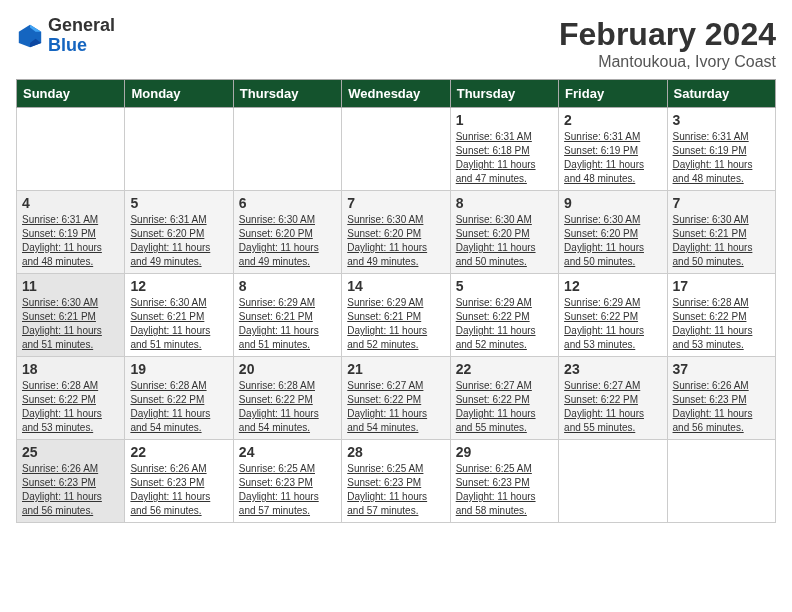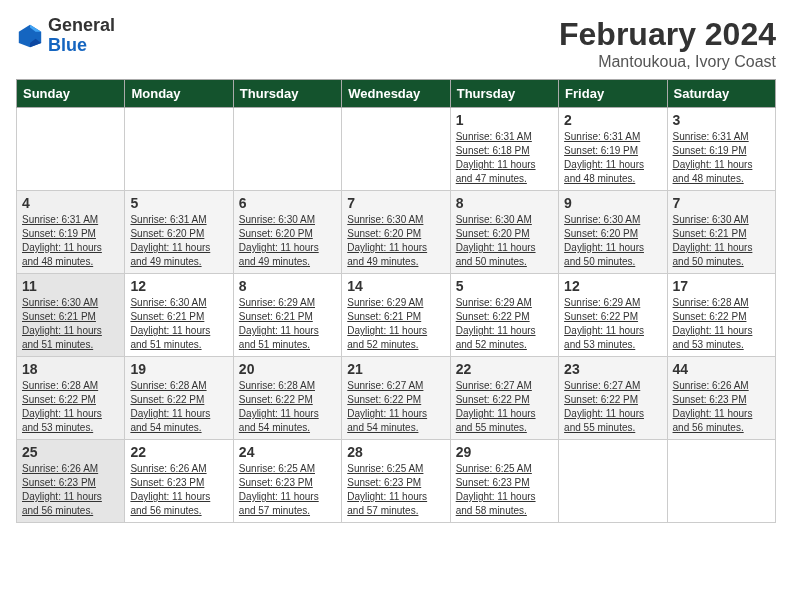--- a/index.html
+++ b/index.html
@@ -217,21 +217,21 @@
           </td>
           <td>
             <span class="day-number">22</span>
             <div class="day-info">Sunrise: 6:27 AM<br>Sunset: 6:22 PM<br>Daylight: 11 hours and 55 minutes.</div>
           </td>
           <td>
             <span class="day-number">23</span>
             <div class="day-info">Sunrise: 6:27 AM<br>Sunset: 6:22 PM<br>Daylight: 11 hours and 55 minutes.</div>
           </td>
           <td>
-            <span class="day-number">44</span>
+            <span class="day-number">37</span>
             <div class="day-info">Sunrise: 6:26 AM<br>Sunset: 6:23 PM<br>Daylight: 11 hours and 56 minutes.</div>
           </td>
         </tr>
         <tr>
           <td>
             <span class="day-number">25</span>
             <div class="day-info">Sunrise: 6:26 AM<br>Sunset: 6:23 PM<br>Daylight: 11 hours and 56 minutes.</div>
           </td>
           <td>
             <span class="day-number">22</span>

